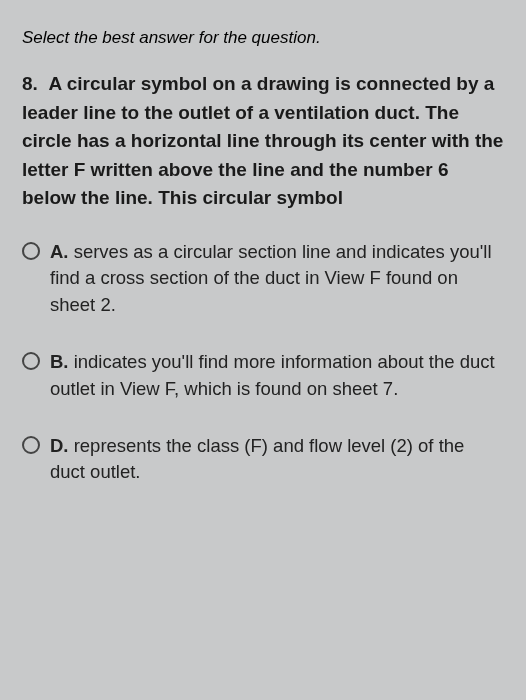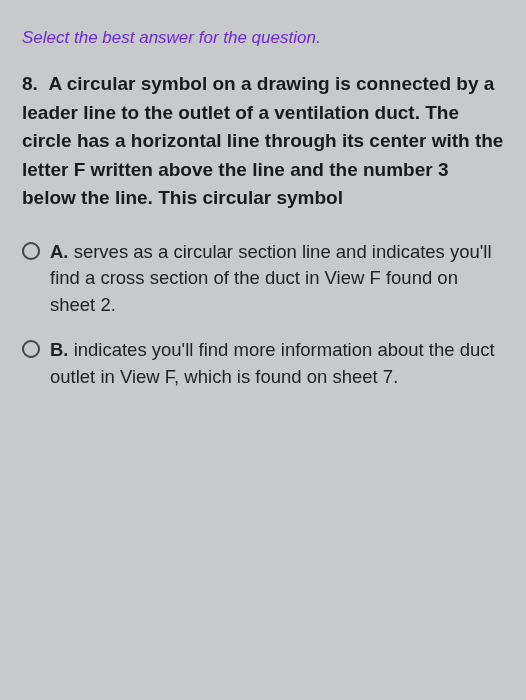--- a/index.html
+++ b/index.html
@@ -11,39 +11,39 @@
       width: 526px;
       height: 700px;
       background: #c8c9ca;
       font-family: Arial, Helvetica, sans-serif;
       padding: 28px 22px;
       color: #2a2a2a;
     }
     .instruction {
       font-style: italic;
       font-size: 17px;
-      color: #6d28d9;
+      color: #000000;
       margin-bottom: 22px;
     }
     .question-block {
       margin-bottom: 26px;
     }
     .question-text {
       font-weight: bold;
       font-size: 19px;
       line-height: 1.5;
       color: #1a1a1a;
     }
     .question-number {
       display: inline;
     }
     .options {
       display: flex;
       flex-direction: column;
-      gap: 18px;
+      gap: 30px;
     }
     .option {
       display: flex;
       align-items: flex-start;
       gap: 10px;
     }
     .radio {
       flex-shrink: 0;
       width: 18px;
       height: 18px;
@@ -62,21 +62,21 @@
       font-weight: bold;
     }
   </style>
 </head>
 <body>
 
 <div class="instruction">Select the best answer for the question.</div>
 
 <div class="question-block">
   <div class="question-text">
-    <span class="question-number">8.</span>&nbsp;&nbsp;<span>A circular symbol on a drawing is connected by a leader line to the outlet of a ventilation duct. The circle has a horizontal line through its center with the letter F written above the line and the number 3 below the line. This circular symbol</span>
+    <span class="question-number">8.</span>&nbsp;&nbsp;<span>A circular symbol on a drawing is connected by a leader line to the outlet of a ventilation duct. The circle has a horizontal line through its center with the letter F written above the line and the number 6 below the line. This circular symbol</span>
   </div>
 </div>
 
 <div class="options">
 
   <div class="option">
     <div class="radio"></div>
     <div class="option-text">
       <span class="option-letter">A.</span>
       <span>serves as a circular section line and indicates you'll find a cross section of the duct in View F found on sheet 2.</span>
@@ -85,14 +85,21 @@
 
   <div class="option">
     <div class="radio"></div>
     <div class="option-text">
       <span class="option-letter">B.</span>
       <span>indicates you'll find more information about the duct outlet in View F, which is found on sheet 7.</span>
     </div>
   </div>
 
 
+  <div class="option">
+    <div class="radio"></div>
+    <div class="option-text">
+      <span class="option-letter">D.</span>
+      <span>represents the class (F) and flow level (2) of the duct outlet.</span>
+    </div>
+  </div>
 
 </div>
 
 </body></html>

